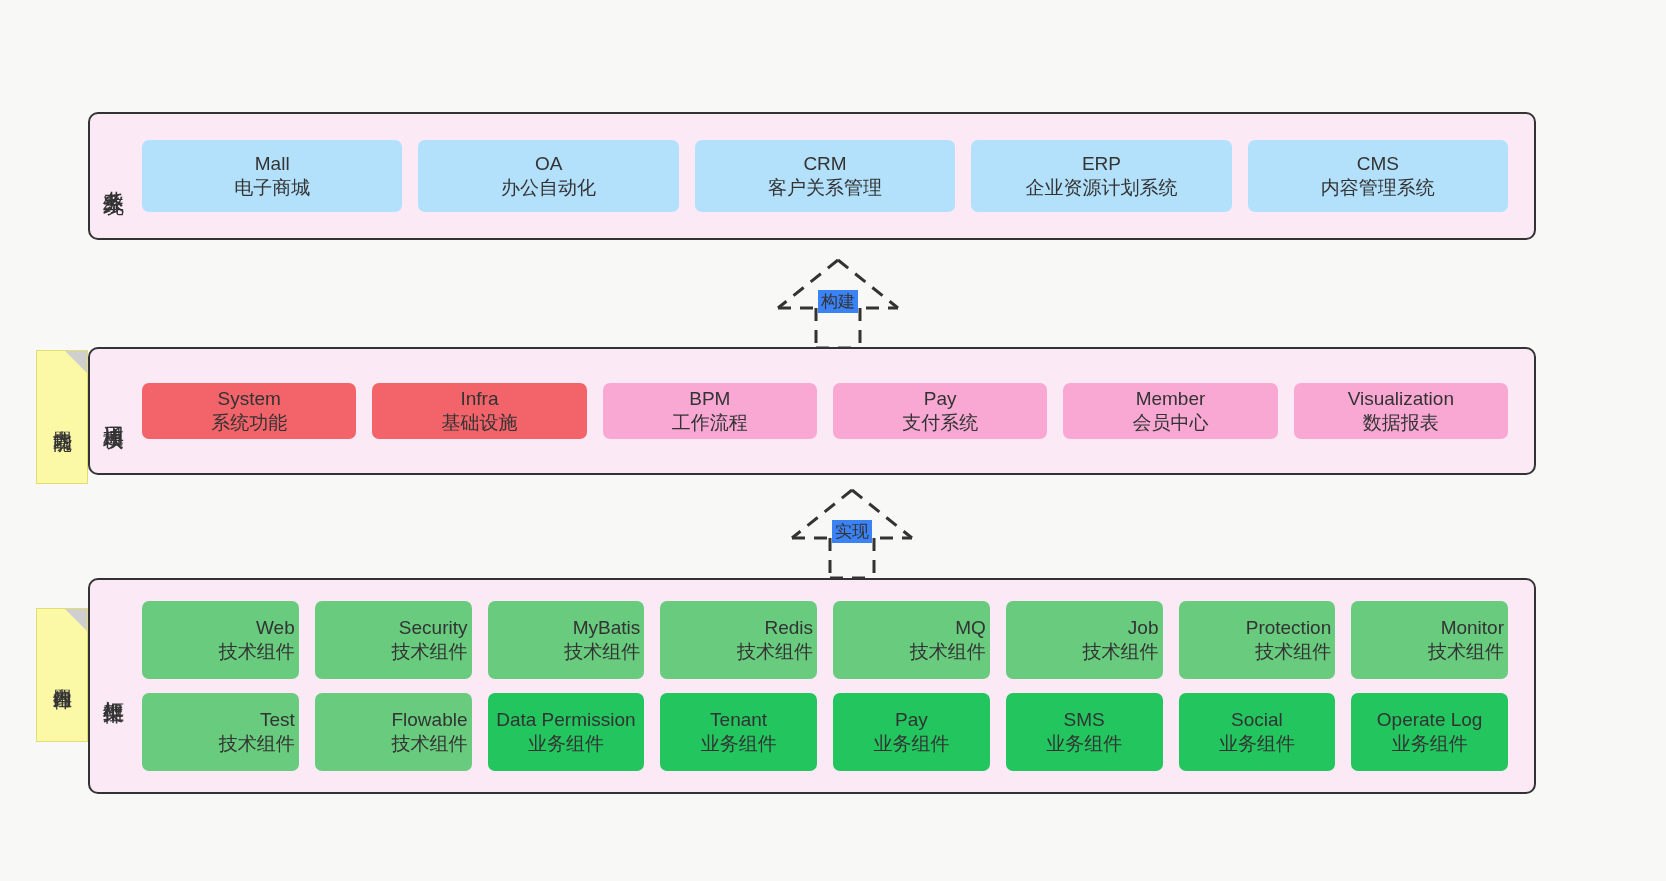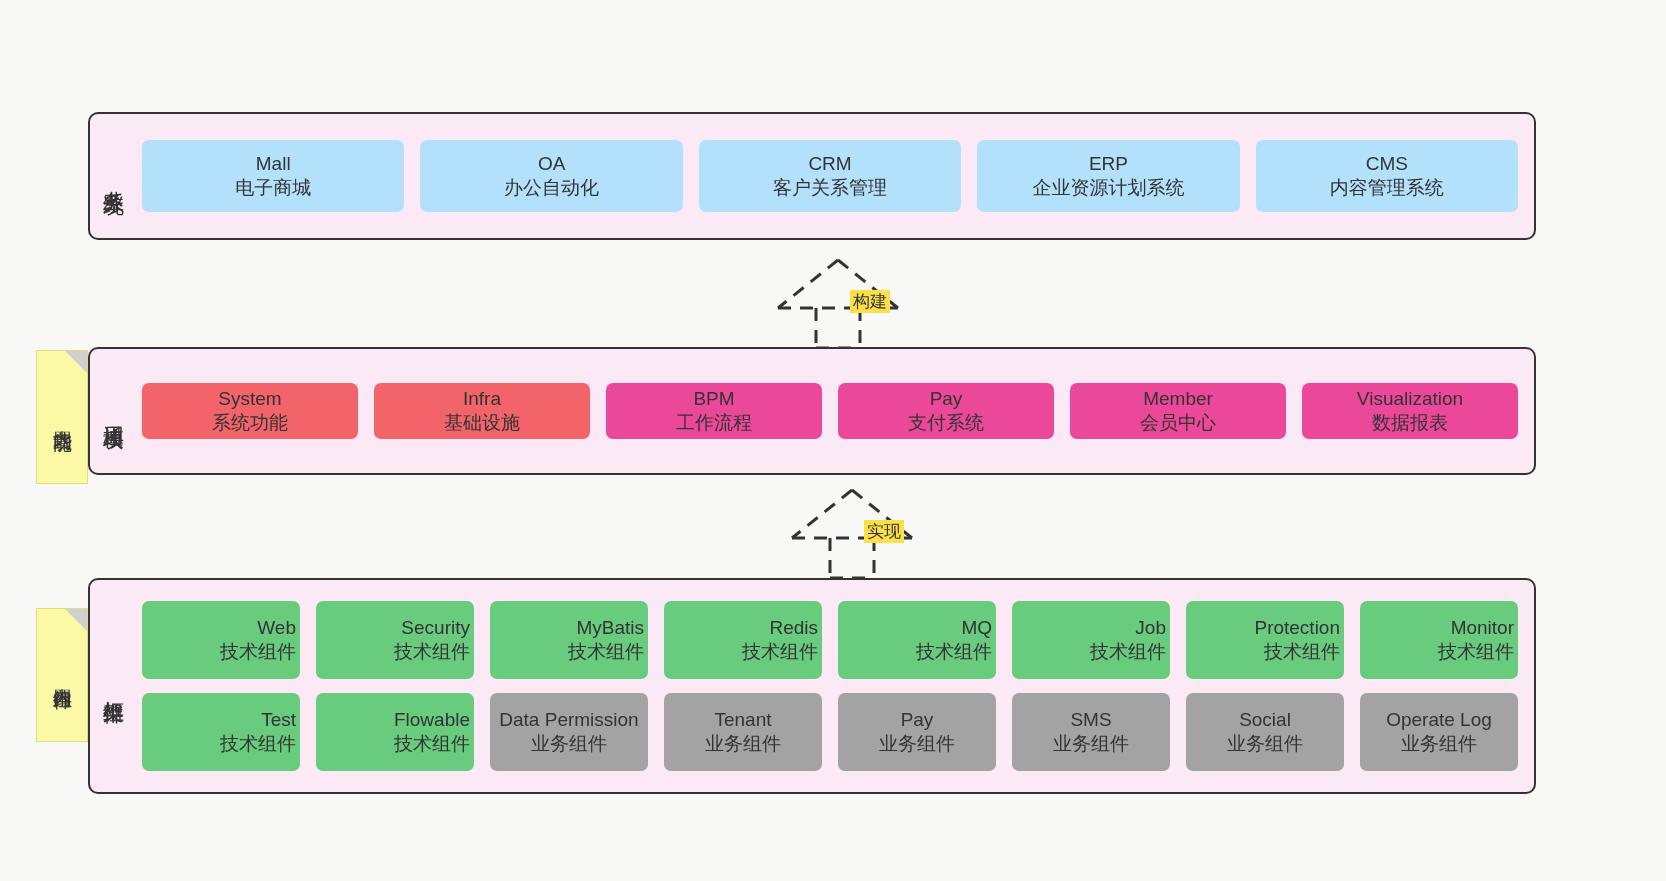--- a/index.html
+++ b/index.html
@@ -47,21 +47,21 @@
     white-space: nowrap;
     padding: 4px 0;
   }
 
   .band-cards {
     flex: 1 1 auto;
     display: flex;
     flex-direction: column;
     justify-content: center;
     gap: 14px;
-    padding: 0 16px 0 6px;
+    padding: 0 26px 0 6px;
   }
 
   .card-row {
     display: flex;
     gap: 16px;
   }
 
   .card {
     flex: 1 1 0;
     box-sizing: border-box;
@@ -75,23 +75,23 @@
     font-size: 19px;
     line-height: 1.24;
     color: #333333;
   }
   .card .card-title { display: block; }
   .card .card-sub { display: block; }
 
   
   .c-blue        { background: #b3e0fb; }
   .c-red         { background: #f2636a; }
-  .c-pink        { background: #ec4899; text-align: center; }
+  .c-pink        { background: #f9a8d4; text-align: center; }
   .c-green       { background: #68cb7e; align-items: flex-end; }
-  .c-green-light { background: #a3a3a3; }
+  .c-green-light { background: #22c55e; }
 
   
   #band-business { left: 88px;  top: 112px; width: 1448px; height: 128px; }
   #band-modules  { left: 88px;  top: 347px; width: 1448px; height: 128px; }
   #band-framework{ left: 88px;  top: 578px; width: 1448px; height: 216px; }
 
   #band-business .card  { height: 72px; }
   #band-modules  .card  { height: 56px; }
   #band-framework .card { height: 78px; }
 
@@ -132,24 +132,23 @@
     height: 100px;
   }
   .uml-arrow svg { display: block; }
   .uml-arrow .uml-label {
     position: absolute;
     left: 50%;
     transform: translateX(-50%);
     top: 38px;
     font-size: 17px;
     color: #333333;
-    background: #fde047;
+    background: #3b82f6;
     padding: 0 3px;
     white-space: nowrap;
-    margin-left: 32px;
   }
   #arrow-build     { left: 748px; top: 252px; }
   #arrow-implement { left: 762px; top: 482px; }
 </style>
 </head>
 <body>
 
 <div class="canvas">
 
   <div class="band" id="band-business">

